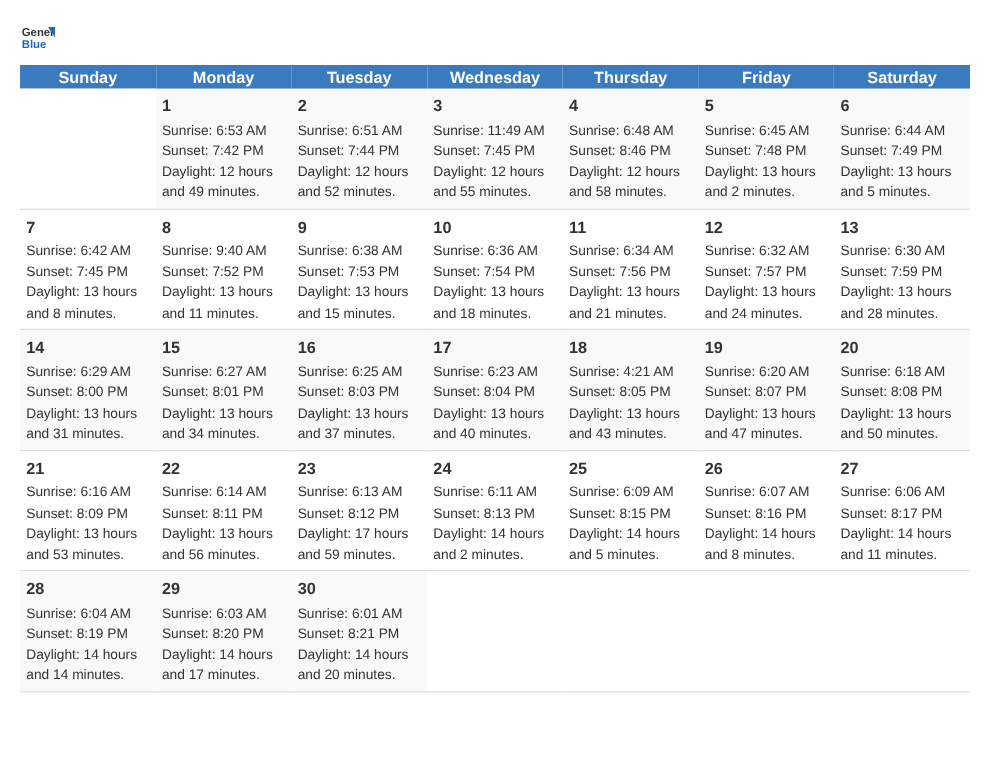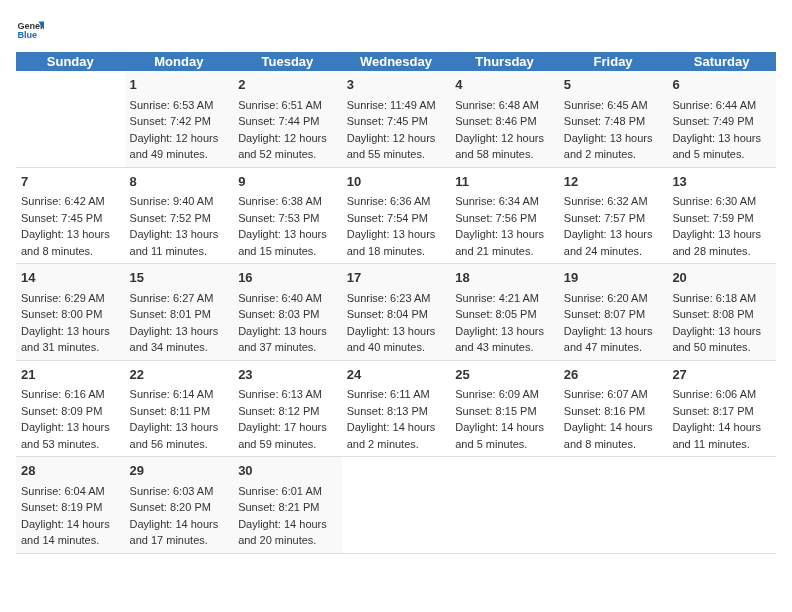--- a/index.html
+++ b/index.html
@@ -199,21 +199,21 @@
           <div>Daylight: 13 hours and 31 minutes.</div>
         </td>
         <td>
           <span class="day-num">15</span>
           <div>Sunrise: 6:27 AM</div>
           <div>Sunset: 8:01 PM</div>
           <div>Daylight: 13 hours and 34 minutes.</div>
         </td>
         <td>
           <span class="day-num">16</span>
-          <div>Sunrise: 6:40 AM</div>
+          <div>Sunrise: 6:25 AM</div>
           <div>Sunset: 8:03 PM</div>
           <div>Daylight: 13 hours and 37 minutes.</div>
         </td>
         <td>
           <span class="day-num">17</span>
           <div>Sunrise: 6:23 AM</div>
           <div>Sunset: 8:04 PM</div>
           <div>Daylight: 13 hours and 40 minutes.</div>
         </td>
         <td>

